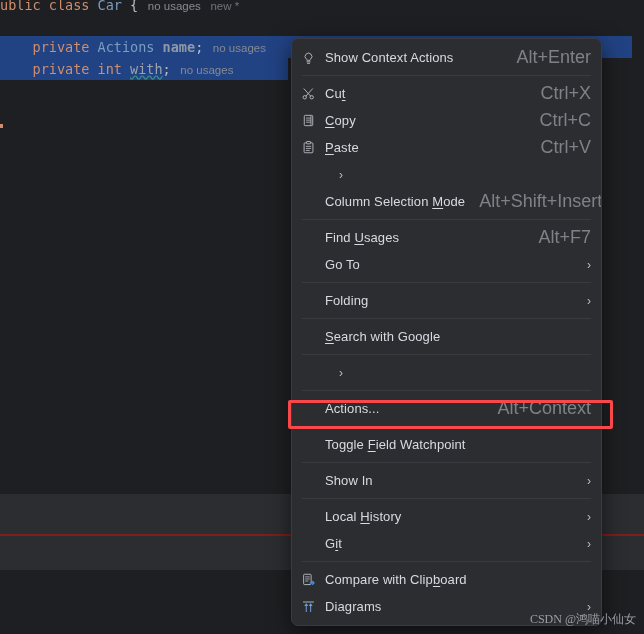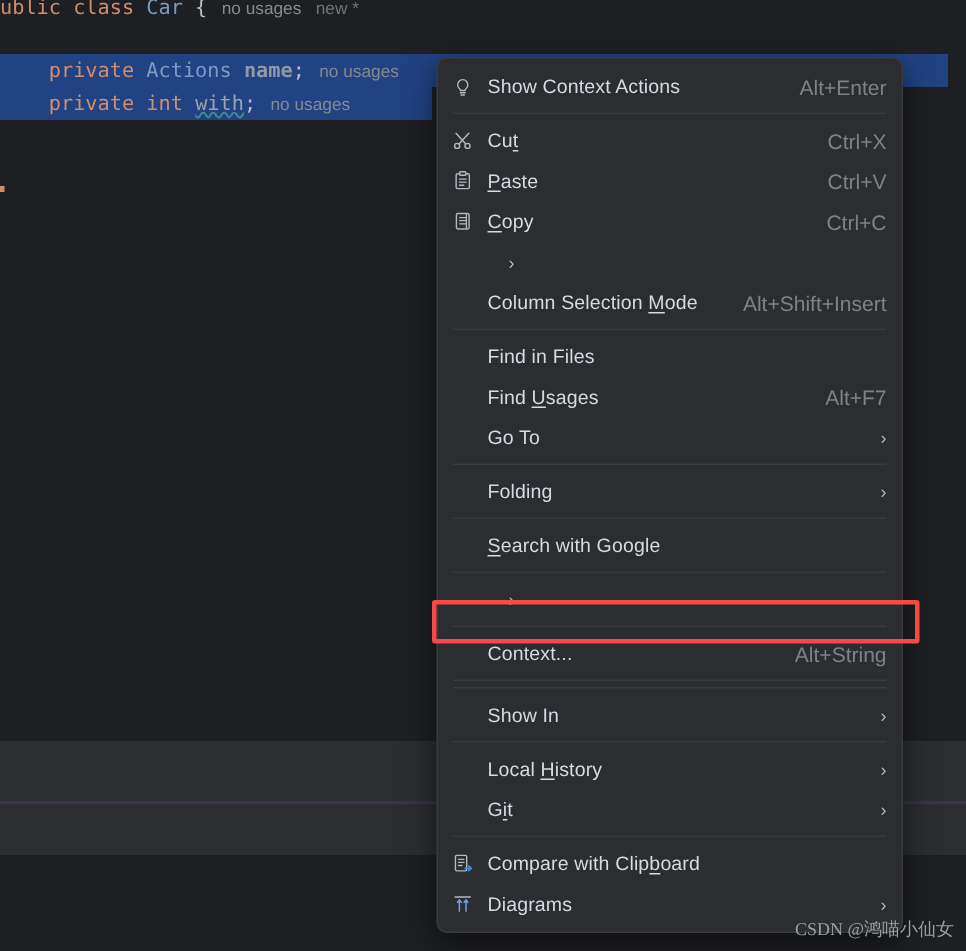--- a/index.html
+++ b/index.html
@@ -13,21 +13,21 @@
     position: relative;
     overflow: hidden;
     font-family: "Liberation Sans", sans-serif;
     -webkit-font-smoothing: antialiased;
   }
 
   
   #ide-root {
     position: absolute;
     inset: 0;
-    background: #4c1d95;
+    background: #7f1d1d;
     padding-left: 20px;
   }
 
   .editor-pane {
     position: absolute;
     left: 0; top: 0;
     width: 644px;
     height: 494px;
     background: #1e1f22;
   }
@@ -139,21 +139,21 @@
     font-size: 13px;
     letter-spacing: 0.1px;
     white-space: nowrap;
   }
   .menu-item .mi-label .u {
     text-decoration: underline;
     text-underline-offset: 2px;
   }
   .menu-item .mi-shortcut {
     color: #7e8287;
-    font-size: 14px;
+    font-size: 18px;
     white-space: nowrap;
     margin-left: 14px;
   }
   .menu-item .mi-arrow {
     color: #b9bcc2;
     font-size: 12px;
     margin-left: 14px;
     line-height: 1;
   }
 
@@ -232,55 +232,51 @@
             <circle cx="11.4" cy="12" r="1.8" stroke="#b4b8bf" stroke-width="1"></circle>
             <path d="M5.3 10.7 12.3 3M10.2 10.7 3.2 3" stroke="#b4b8bf" stroke-width="1" stroke-linecap="round"></path>
           </svg>
         </span>
         <span class="mi-label">Cu<span class="u">t</span></span>
         <span class="mi-shortcut">Ctrl+X</span>
       </div>
       <div class="menu-item">
         <span class="mi-icon">
           <svg width="15" height="15" viewBox="0 0 16 16" class="ic" fill="none">
+            <rect x="3.5" y="2.5" width="9" height="11" rx="1" stroke="#b4b8bf" stroke-width="1"></rect>
+            <path d="M5.8 5.4h4.4M5.8 7.6h4.4M5.8 9.8h4.4" stroke="#b4b8bf" stroke-width="0.9" stroke-linecap="round"></path>
+            <path d="M10.6 2.8v10.4" stroke="#b4b8bf" stroke-width="0.9"></path>
+          </svg>
+        </span>
+        <span class="mi-label"><span class="u">C</span>opy</span>
+        <span class="mi-shortcut">Ctrl+C</span>
+      </div>
+      <div class="menu-item">
+        <span class="mi-icon">
+          <svg width="15" height="15" viewBox="0 0 16 16" class="ic" fill="none">
             <rect x="3.3" y="3" width="9.4" height="10.6" rx="1" stroke="#b4b8bf" stroke-width="1"></rect>
             <rect x="5.8" y="1.6" width="4.4" height="2.5" rx="0.6" stroke="#b4b8bf" stroke-width="1" fill="#2b2d30"></rect>
             <path d="M5.6 6.8h4.8M5.6 9h4.8M5.6 11.2h3.2" stroke="#b4b8bf" stroke-width="0.9" stroke-linecap="round"></path>
           </svg>
         </span>
         <span class="mi-label"><span class="u">P</span>aste</span>
         <span class="mi-shortcut">Ctrl+V</span>
       </div>
       <div class="menu-item">
-        <span class="mi-icon">
-          <svg width="15" height="15" viewBox="0 0 16 16" class="ic" fill="none">
-            <rect x="3.5" y="2.5" width="9" height="11" rx="1" stroke="#b4b8bf" stroke-width="1"></rect>
-            <path d="M5.8 5.4h4.4M5.8 7.6h4.4M5.8 9.8h4.4" stroke="#b4b8bf" stroke-width="0.9" stroke-linecap="round"></path>
-            <path d="M10.6 2.8v10.4" stroke="#b4b8bf" stroke-width="0.9"></path>
-          </svg>
-        </span>
-        <span class="mi-label"><span class="u">C</span>opy</span>
-        <span class="mi-shortcut">Ctrl+C</span>
-      </div>
-      <div class="menu-item">
         <span class="mi-icon"></span>
         <span class="mi-arrow">›</span>
       </div>
       <div class="menu-item">
         <span class="mi-icon"></span>
         <span class="mi-label">Column Selection <span class="u">M</span>ode</span>
         <span class="mi-shortcut">Alt+Shift+Insert</span>
       </div>
       <div class="menu-sep"></div>
       <div class="menu-item">
         <span class="mi-icon"></span>
-        <span class="mi-label">Find in Files</span>
-      </div>
-      <div class="menu-item">
-        <span class="mi-icon"></span>
         <span class="mi-label">Find <span class="u">U</span>sages</span>
         <span class="mi-shortcut">Alt+F7</span>
       </div>
       <div class="menu-item">
         <span class="mi-icon"></span>
         <span class="mi-label">Go To</span>
         <span class="mi-arrow">›</span>
       </div>
       <div class="menu-sep"></div>
       <div class="menu-item">
@@ -294,24 +290,28 @@
         <span class="mi-label"><span class="u">S</span>earch with Google</span>
       </div>
       <div class="menu-sep"></div>
       <div class="menu-item">
         <span class="mi-icon"></span>
         <span class="mi-arrow">›</span>
       </div>
       <div class="menu-sep"></div>
       <div class="menu-item">
         <span class="mi-icon"></span>
-        <span class="mi-label">Context...</span>
-        <span class="mi-shortcut">Alt+String</span>
-      </div>
-      <div class="menu-sep"></div>
+        <span class="mi-label">Actions...</span>
+        <span class="mi-shortcut">Alt+Context</span>
+      </div>
+      <div class="menu-sep"></div>
+      <div class="menu-item">
+        <span class="mi-icon"></span>
+        <span class="mi-label">Toggle <span class="u">F</span>ield Watchpoint</span>
+      </div>
       <div class="menu-sep"></div>
       <div class="menu-item">
         <span class="mi-icon"></span>
         <span class="mi-label">Show In</span>
         <span class="mi-arrow">›</span>
       </div>
       <div class="menu-sep"></div>
       <div class="menu-item">
         <span class="mi-icon"></span>
         <span class="mi-label">Local <span class="u">H</span>istory</span>

